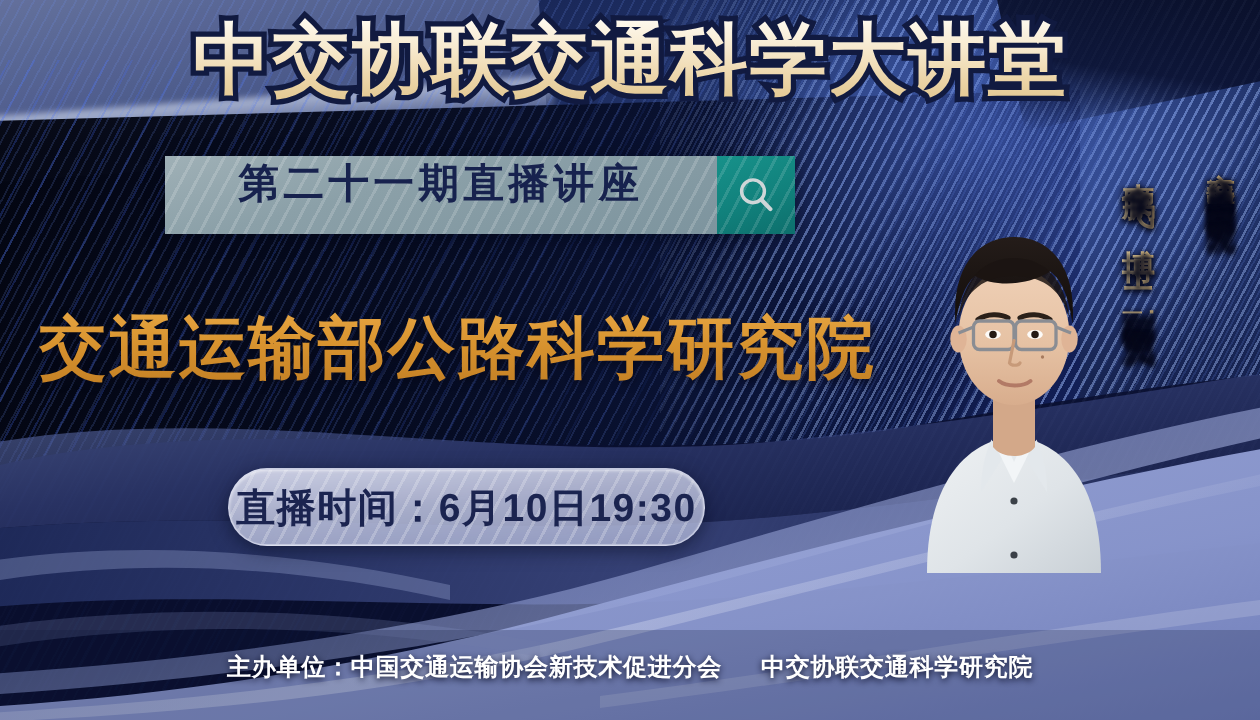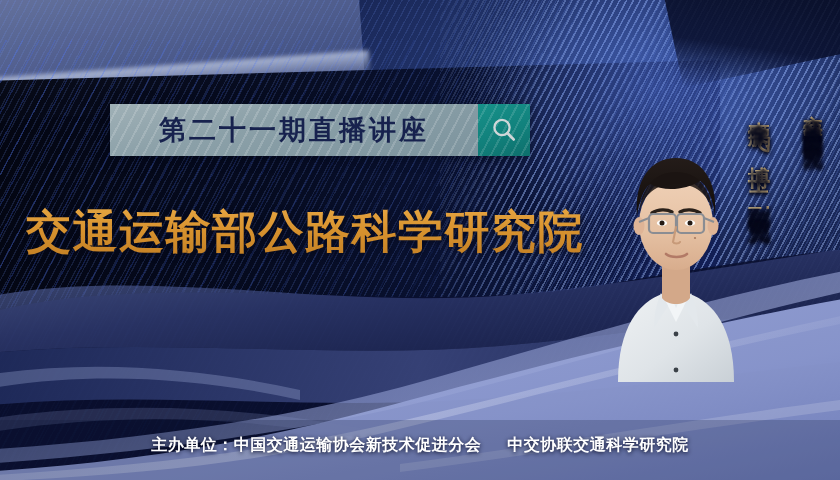--- a/index.html
+++ b/index.html
@@ -110,21 +110,21 @@
   
   .subbar{
     position:absolute;left:110px;top:104px;width:420px;height:52px;
     display:flex;align-items:stretch;
     box-shadow:0 2px 10px rgba(4,8,26,.55);
   }
   .subbar-main{
     position:relative;flex:1;
     background:linear-gradient(165deg,#9fb0b6 0%,#8ba0a8 40%,#7d949e 100%);
     overflow:hidden;
-    display:flex;align-items:center;justify-content:center;
+    display:flex;justify-content:center;
   }
   .subbar-main::after{
     content:"";position:absolute;inset:0;
     background:repeating-linear-gradient(-62deg,
       rgba(255,255,255,0) 0px, rgba(255,255,255,0) 7px,
       rgba(255,255,255,.16) 7px, rgba(255,255,255,.16) 9px);
   }
   .subbar-text{
     position:relative;z-index:2;
     font-size:27px;font-weight:bold;color:#17224e;letter-spacing:3px;
@@ -273,35 +273,42 @@
       <path d="M860,70 C690,104 520,150 370,186 C250,214 120,226 -20,232 L-20,226 C120,218 250,204 370,178 C520,144 690,98 860,62 Z" fill="url(#rbHi)" opacity="0.75"></path>
       <path d="M840,150 C700,168 540,196 400,214 L400,222 C540,204 700,178 840,160 Z" fill="#ffffff" opacity="0.16"></path>
 
       <path d="M-20,126 C90,108 200,118 300,140 L300,150 C200,128 90,120 -20,140 Z" fill="#aab5e0" opacity="0.30"></path>
       <path d="M-20,170 C110,150 240,156 360,178 L360,188 C240,166 110,162 -20,184 Z" fill="#8d99cd" opacity="0.22"></path>
 
       <rect x="0" y="170" width="840" height="60" fill="#0d1538" opacity="0.22"></rect>
     </svg>
   </div>
 
+  <div class="title-wrap">
+    <div class="title-shadow">中交协联交通科学大讲堂</div>
+    <div class="title-fill">中交协联交通科学大讲堂</div>
+  </div>
 
   <div class="subbar">
     <div class="subbar-main">
       <span class="subbar-text">第二十一期直播讲座</span>
     </div>
     <div class="subbar-search">
       <svg width="30" height="30" viewBox="0 0 30 30">
         <circle cx="13" cy="12.5" r="7.6" fill="none" stroke="#cfd6d8" stroke-width="2.3"></circle>
         <line x1="18.6" y1="18.2" x2="24.6" y2="24.4" stroke="#cfd6d8" stroke-width="2.8" stroke-linecap="round"></line>
       </svg>
     </div>
   </div>
 
   <div class="topic">交通运输部公路科学研究院</div>
 
+  <div class="timepill">
+    <span class="timepill-text">直播时间：6月10日19:30</span>
+  </div>
 
   <div class="portrait">
     <svg width="128" height="262" viewBox="0 0 128 262" xmlns="http://www.w3.org/2000/svg">
       <defs>
         <linearGradient id="skin" x1="0" y1="0" x2="0" y2="1">
           <stop offset="0%" stop-color="#efd0b6"></stop>
           <stop offset="55%" stop-color="#e6c2a4"></stop>
           <stop offset="100%" stop-color="#d8ad8d"></stop>
         </linearGradient>
         <linearGradient id="shirt" x1="0" y1="0" x2="1" y2="1">

